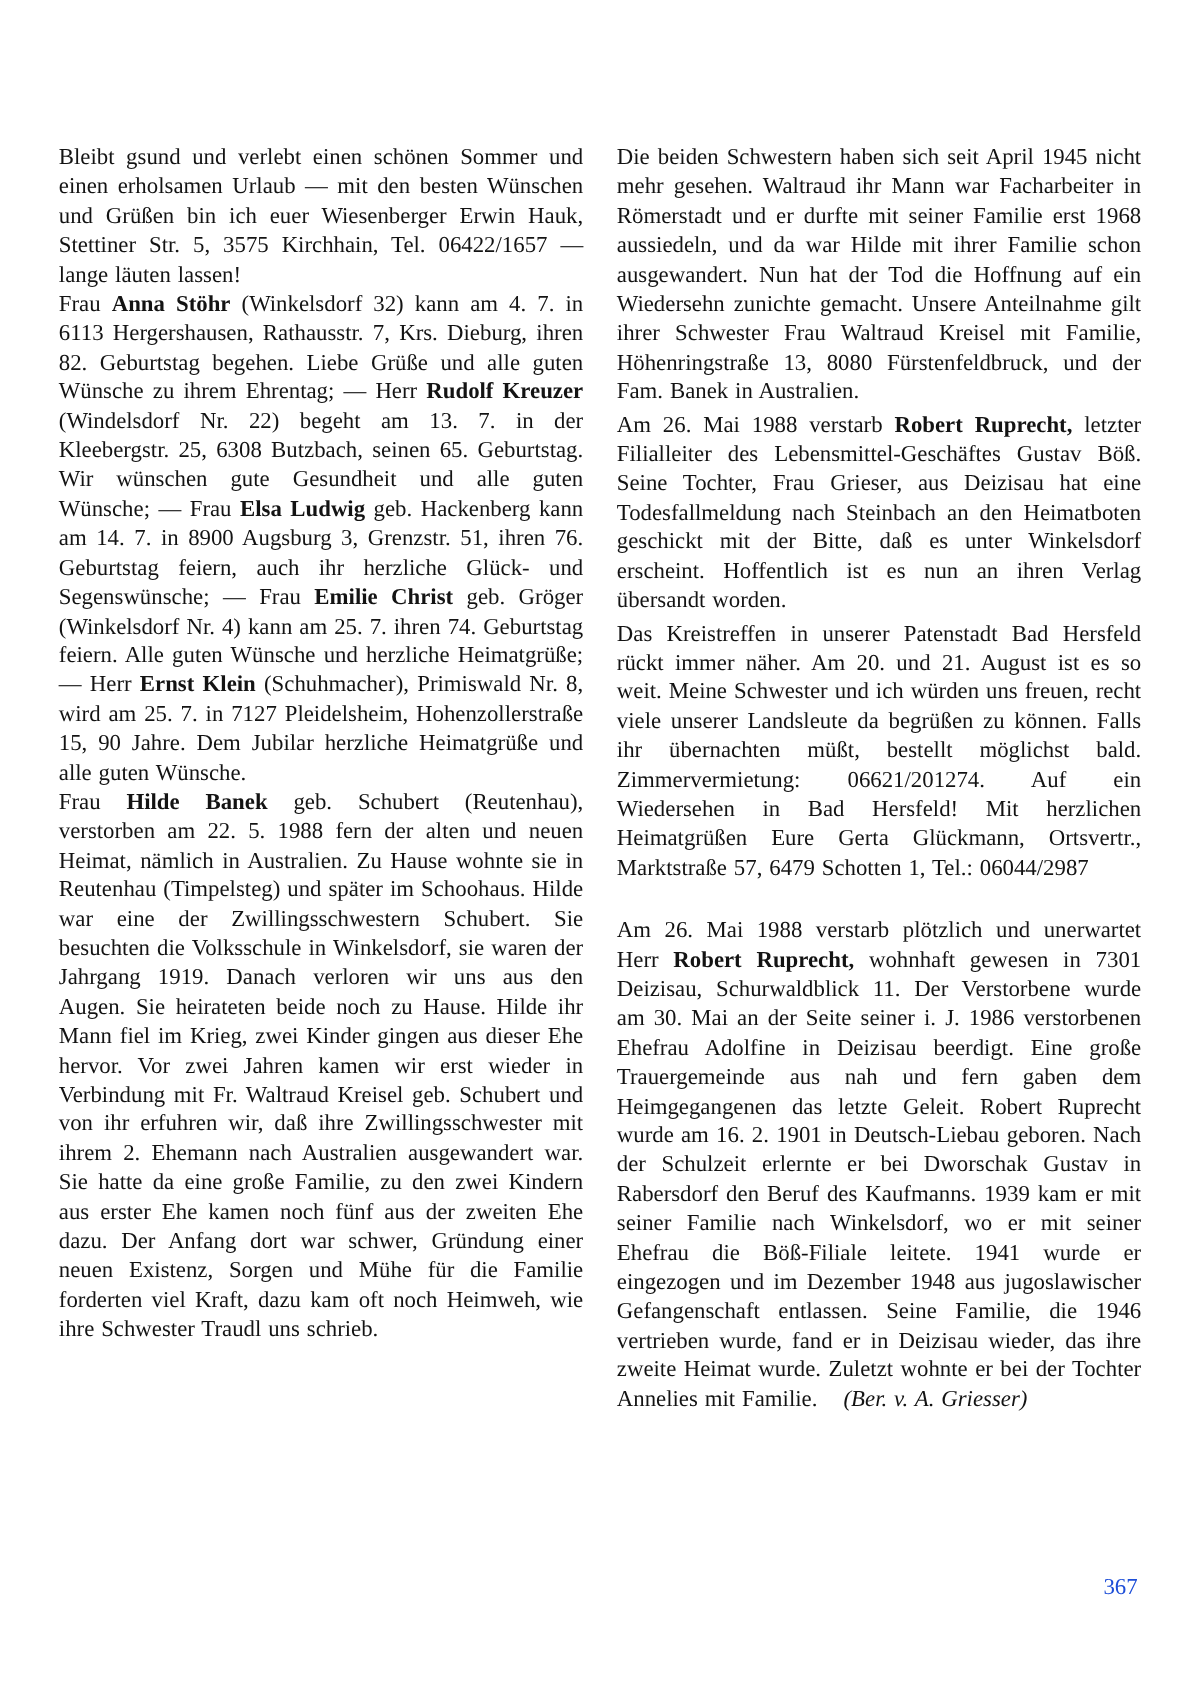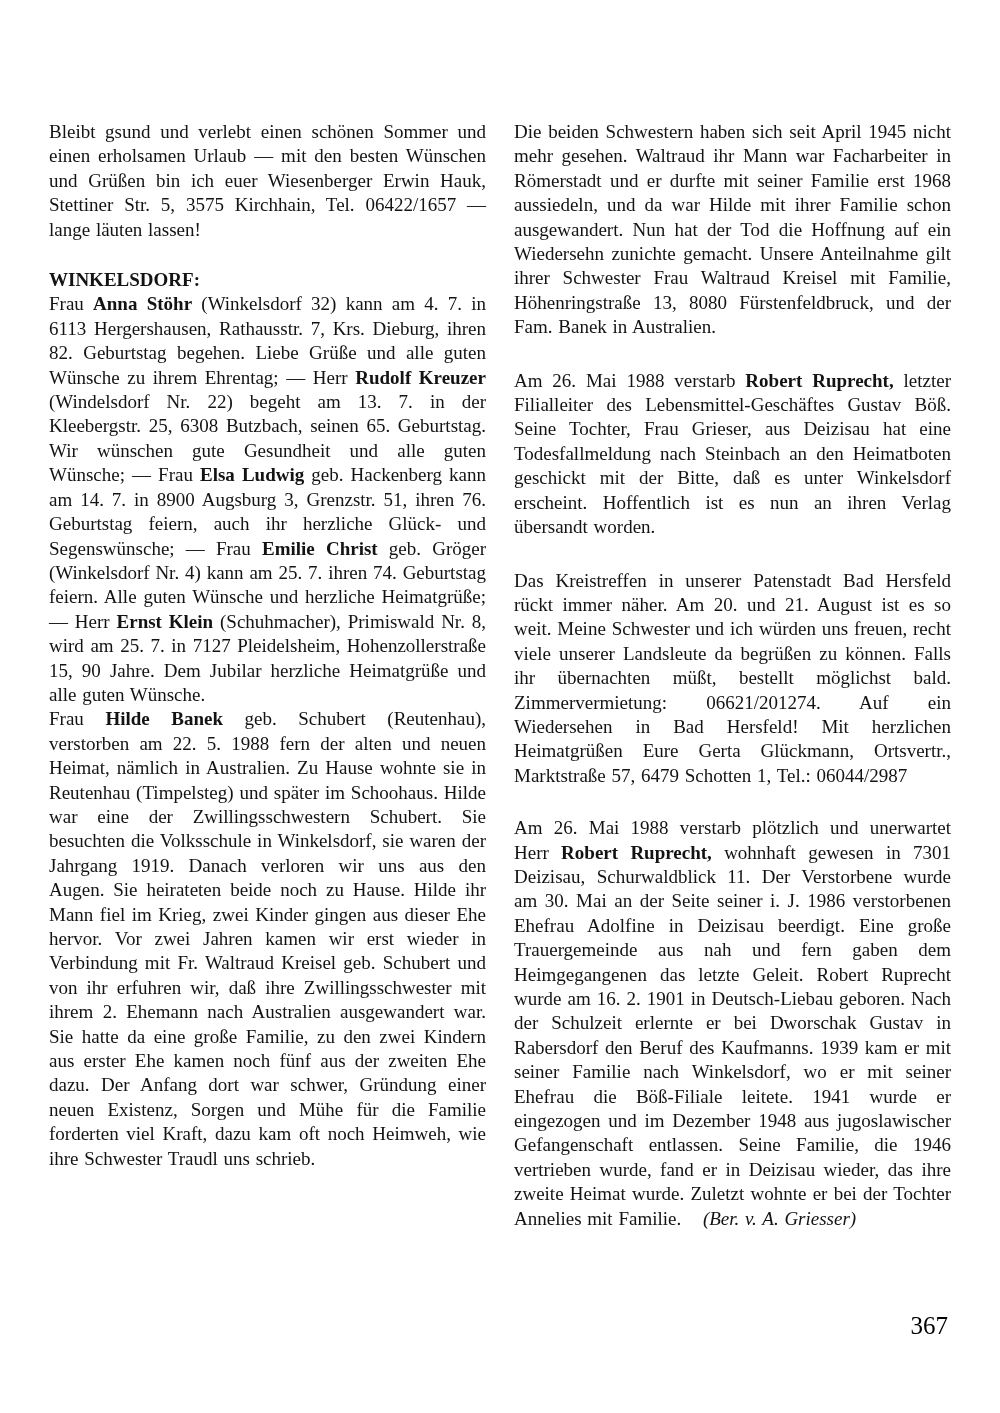--- a/index.html
+++ b/index.html
@@ -36,38 +36,37 @@
   .column p { margin: 0; }
   .heading {
     font-weight: bold;
     text-align: left;
   }
   .bold { font-weight: bold; }
   .italic { font-style: italic; margin-left: 16px; }
   
   [data-name="section-heading-winkelsdorf"],
   [data-name="section-heading-todesfaelle"] { margin-top: 26px !important; }
-  #col-right .paragraph + .paragraph { margin-top: 29px; }
+  #col-right .paragraph + .paragraph { margin-top: 3px; }
   [data-name="obituary-ruprecht-detail-paragraph"] { margin-top: 28px !important; }
   .page-number {
     position: absolute;
     top: 1312px;
     right: 52px;
-    font-size: 25px;
-    color: #000000;
+    font-size: 19px;
+    color: #1d4ed8;
   }
 </style>
 </head>
 <body>
 
 <div class="page" data-name="document-page">
   <div class="columns" data-name="two-column-layout">
     <div class="column" id="col-left" data-name="left-column">
         <p class="paragraph" data-name="greeting-continuation-paragraph"><span data-name="text-run">Bleibt gsund und verlebt einen schönen Sommer und einen erholsamen Urlaub — mit den besten Wünschen und Grüßen bin ich euer Wiesenberger Erwin Hauk, Stettiner Str. 5, 3575 Kirchhain, Tel. 06422/1657 — lange läuten lassen!</span></p>
-        <p class="heading" data-name="section-heading-winkelsdorf"><span class="bold" data-name="bold-text-run">WINKELSDORF:</span></p>
         <p class="paragraph" data-name="birthdays-paragraph"><span data-name="text-run">Frau </span><span class="bold" data-name="bold-text-run">Anna Stöhr</span><span data-name="text-run"> (Winkelsdorf 32) kann am 4. 7. in 6113 Hergershausen, Rathausstr. 7, Krs. Dieburg, ihren 82. Geburtstag begehen. Liebe Grüße und alle guten Wünsche zu ihrem Ehrentag; — Herr </span><span class="bold" data-name="bold-text-run">Rudolf Kreuzer</span><span data-name="text-run"> (Windelsdorf Nr. 22) begeht am 13. 7. in der Kleebergstr. 25, 6308 Butzbach, seinen 65. Geburtstag. Wir wünschen gute Gesundheit und alle guten Wünsche; — Frau </span><span class="bold" data-name="bold-text-run">Elsa Ludwig</span><span data-name="text-run"> geb. Hackenberg kann am 14. 7. in 8900 Augsburg 3, Grenzstr. 51, ihren 76. Geburtstag feiern, auch ihr herzliche Glück- und Segenswünsche; — Frau </span><span class="bold" data-name="bold-text-run">Emilie Christ</span><span data-name="text-run"> geb. Gröger (Winkelsdorf Nr. 4) kann am 25. 7. ihren 74. Geburtstag feiern. Alle guten Wünsche und herzliche Heimatgrüße; — Herr </span><span class="bold" data-name="bold-text-run">Ernst Klein</span><span data-name="text-run"> (Schuhmacher), Primiswald Nr. 8, wird am 25. 7. in 7127 Pleidelsheim, Hohenzollerstraße 15, 90 Jahre. Dem Jubilar herzliche Heimatgrüße und alle guten Wünsche.</span></p>
         <p class="paragraph" data-name="obituary-banek-paragraph"><span data-name="text-run">Frau </span><span class="bold" data-name="bold-text-run">Hilde Banek</span><span data-name="text-run"> geb. Schubert (Reutenhau), verstorben am 22. 5. 1988 fern der alten und neuen Heimat, nämlich in Australien. Zu Hause wohnte sie in Reutenhau (Timpelsteg) und später im Schoohaus. Hilde war eine der Zwillingsschwestern Schubert. Sie besuchten die Volksschule in Winkelsdorf, sie waren der Jahrgang 1919. Danach verloren wir uns aus den Augen. Sie heirateten beide noch zu Hause. Hilde ihr Mann fiel im Krieg, zwei Kinder gingen aus dieser Ehe hervor. Vor zwei Jahren kamen wir erst wieder in Verbindung mit Fr. Waltraud Kreisel geb. Schubert und von ihr erfuhren wir, daß ihre Zwillingsschwester mit ihrem 2. Ehemann nach Australien ausgewandert war. Sie hatte da eine große Familie, zu den zwei Kindern aus erster Ehe kamen noch fünf aus der zweiten Ehe dazu. Der Anfang dort war schwer, Gründung einer neuen Existenz, Sorgen und Mühe für die Familie forderten viel Kraft, dazu kam oft noch Heimweh, wie ihre Schwester Traudl uns schrieb.</span></p>
       </div>
     <div class="column" id="col-right" data-name="right-column">
         <p class="paragraph" data-name="sisters-paragraph"><span data-name="text-run">Die beiden Schwestern haben sich seit April 1945 nicht mehr gesehen. Waltraud ihr Mann war Facharbeiter in Römerstadt und er durfte mit seiner Familie erst 1968 aussiedeln, und da war Hilde mit ihrer Familie schon ausgewandert. Nun hat der Tod die Hoffnung auf ein Wiedersehn zunichte gemacht. Unsere Anteilnahme gilt ihrer Schwester Frau Waltraud Kreisel mit Familie, Höhenringstraße 13, 8080 Fürstenfeldbruck, und der Fam. Banek in Australien.</span></p>
         <p class="paragraph" data-name="obituary-ruprecht-notice-paragraph"><span data-name="text-run">Am 26. Mai 1988 verstarb </span><span class="bold" data-name="bold-text-run">Robert Ruprecht,</span><span data-name="text-run"> letzter Filialleiter des Lebensmittel-Geschäftes Gustav Böß. Seine Tochter, Frau Grieser, aus Deizisau hat eine Todesfallmeldung nach Steinbach an den Heimatboten geschickt mit der Bitte, daß es unter Winkelsdorf erscheint. Hoffentlich ist es nun an ihren Verlag übersandt worden.</span></p>
         <p class="paragraph" data-name="kreistreffen-paragraph"><span data-name="text-run">Das Kreistreffen in unserer Patenstadt Bad Hersfeld rückt immer näher. Am 20. und 21. August ist es so weit. Meine Schwester und ich würden uns freuen, recht viele unserer Landsleute da begrüßen zu können. Falls ihr übernachten müßt, bestellt möglichst bald. Zimmervermietung: 06621/201274. Auf ein Wiedersehen in Bad Hersfeld! Mit herzlichen Heimatgrüßen Eure Gerta Glückmann, Ortsvertr., Marktstraße 57, 6479 Schotten 1, Tel.: 06044/2987</span></p>
         <p class="paragraph" data-name="obituary-ruprecht-detail-paragraph"><span data-name="text-run">Am 26. Mai 1988 verstarb plötzlich und unerwartet Herr </span><span class="bold" data-name="bold-text-run">Robert Ruprecht,</span><span data-name="text-run"> wohnhaft gewesen in 7301 Deizisau, Schurwaldblick 11. Der Verstorbene wurde am 30. Mai an der Seite seiner i. J. 1986 verstorbenen Ehefrau Adolfine in Deizisau beerdigt. Eine große Trauergemeinde aus nah und fern gaben dem Heimgegangenen das letzte Geleit. Robert Ruprecht wurde am 16. 2. 1901 in Deutsch-Liebau geboren. Nach der Schulzeit erlernte er bei Dworschak Gustav in Rabersdorf den Beruf des Kaufmanns. 1939 kam er mit seiner Familie nach Winkelsdorf, wo er mit seiner Ehefrau die Böß-Filiale leitete. 1941 wurde er eingezogen und im Dezember 1948 aus jugoslawischer Gefangenschaft entlassen. Seine Familie, die 1946 vertrieben wurde, fand er in Deizisau wieder, das ihre zweite Heimat wurde. Zuletzt wohnte er bei der Tochter Annelies mit Familie. </span><span class="italic" data-name="italic-text-run">(Ber. v. A. Griesser)</span></p>
       </div>
   </div>

